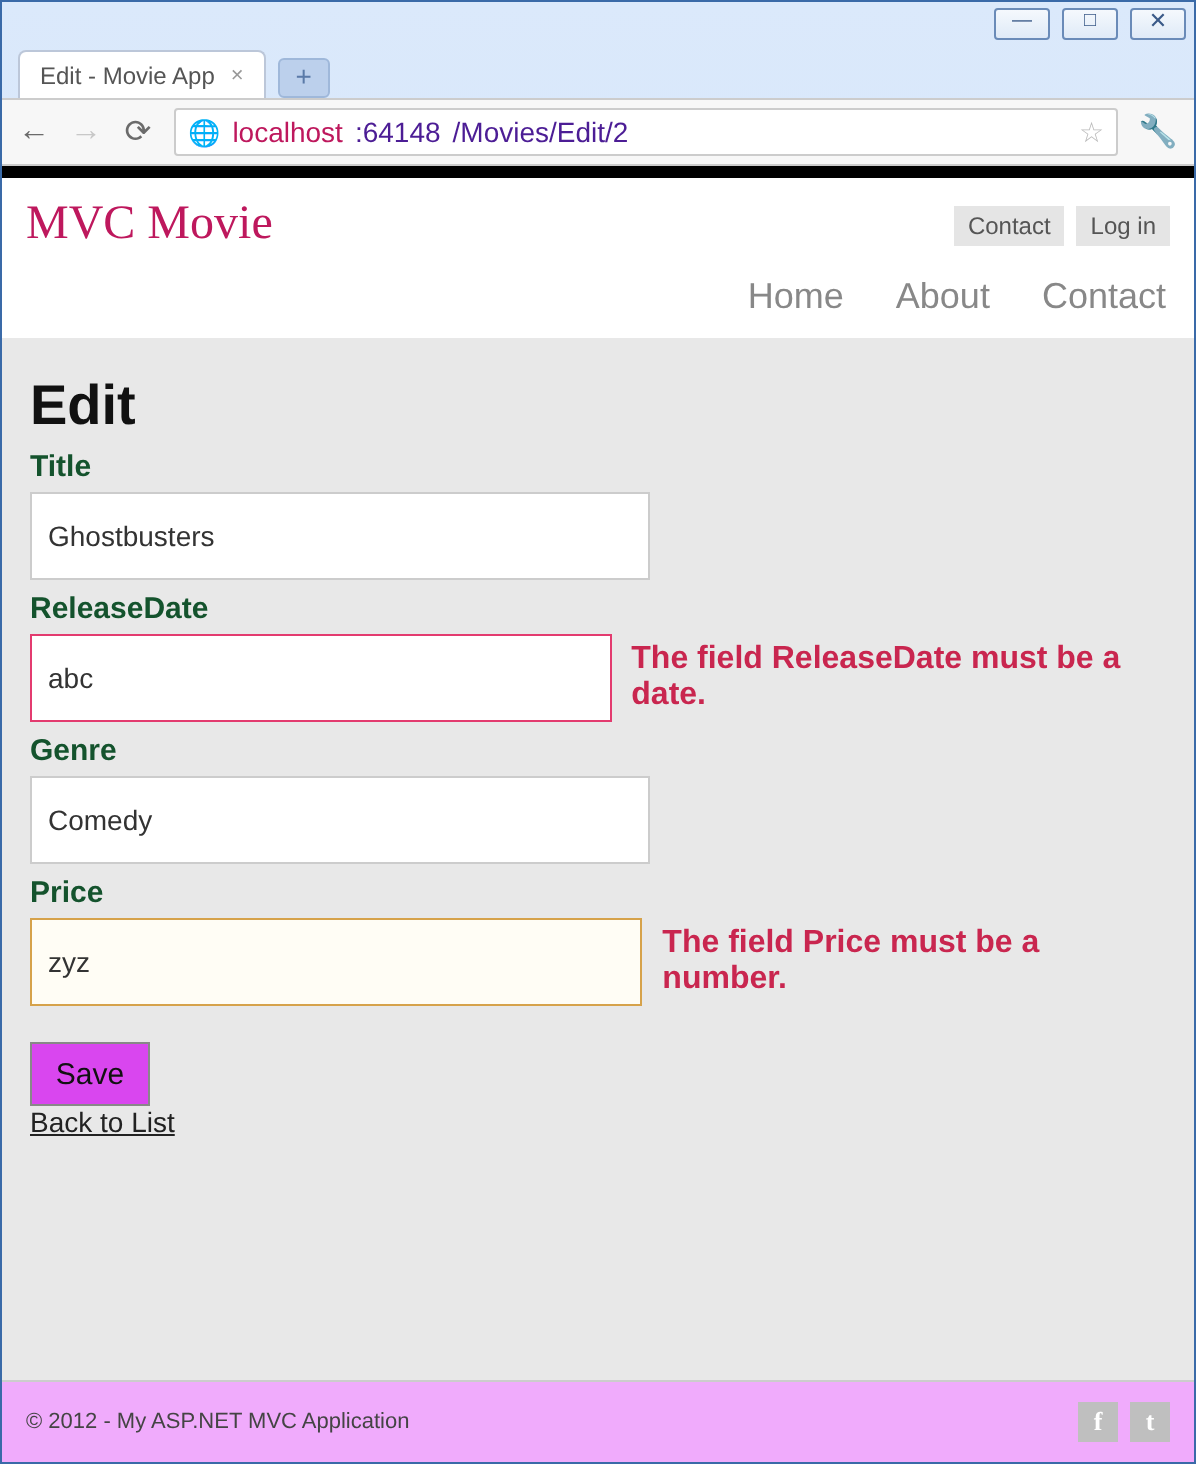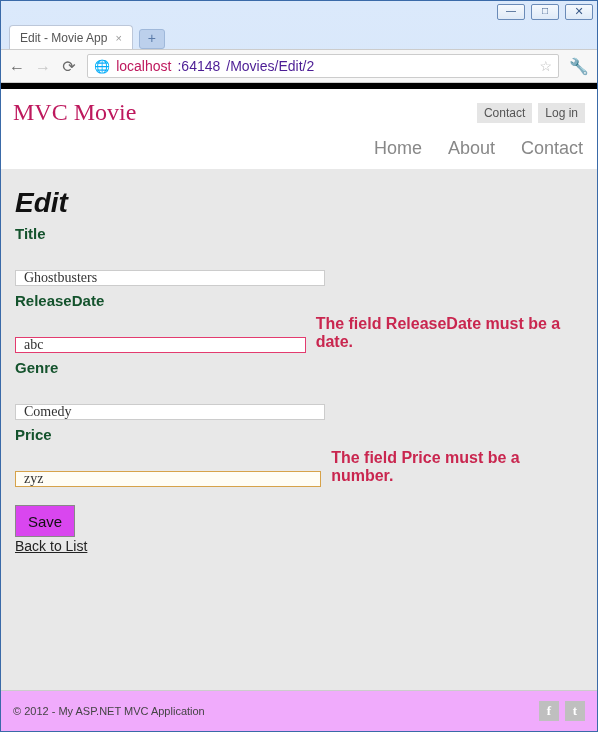--- a/index.html
+++ b/index.html
@@ -145,40 +145,38 @@
   flex: 1;
   background: #e8e8e8;
   padding: 18px 14px 10px 14px;
   overflow: auto;
 }
 h1.edit {
   font-size: 28px;
   font-weight: 700;
   color: #111;
   margin-bottom: 4px;
-  font-style: italic;
 }
 .field-row { margin-top: 6px; }
 .label {
   font-size: 15px;
   color: #14532d;
   font-weight: 600;
   margin-bottom: 4px;
 }
 .input-line { display: flex; align-items: center; gap: 10px; }
 .tinput {
   width: 310px;
-  height: 16px;
+  height: 44px;
   border: 1px solid #ccc;
   background: #fff;
   padding: 0 8px;
   font-size: 14px;
   color: #333;
-  font-family: Liberation Serif, serif;
-  margin-top: 24px;
+  font-family: Liberation Sans, sans-serif;
 }
 .tinput.err-red { border-color: #e33b6f; }
 .tinput.err-or { border-color: #d6a24a; background: #fffdf5; }
 .valmsg {
   color: #c9264f;
   font-size: 16px;
   font-weight: 700;
 }
 .savebtn {
   margin-top: 18px;

